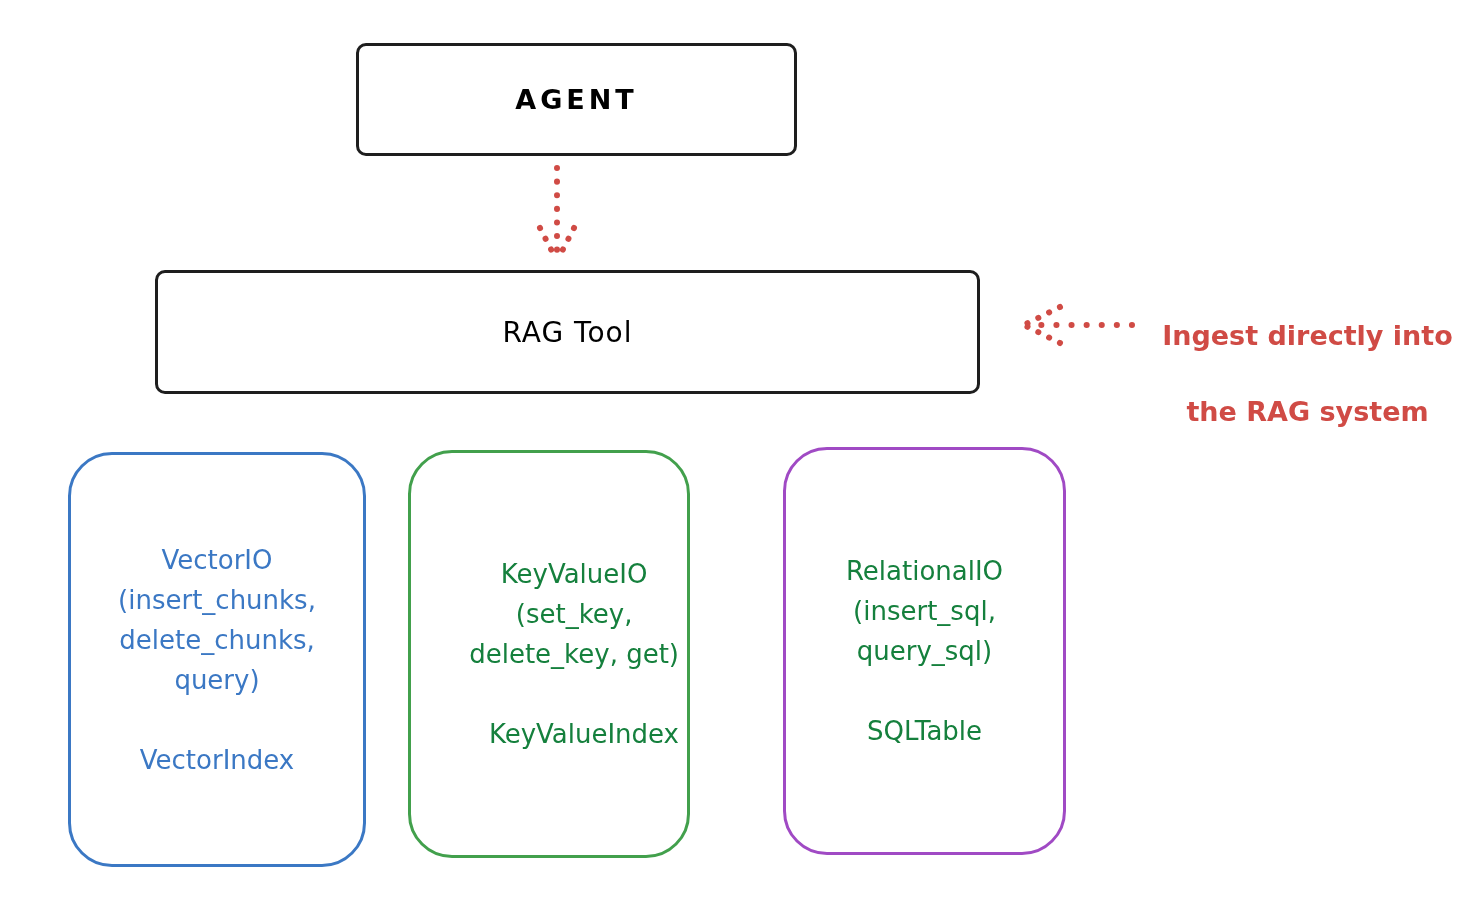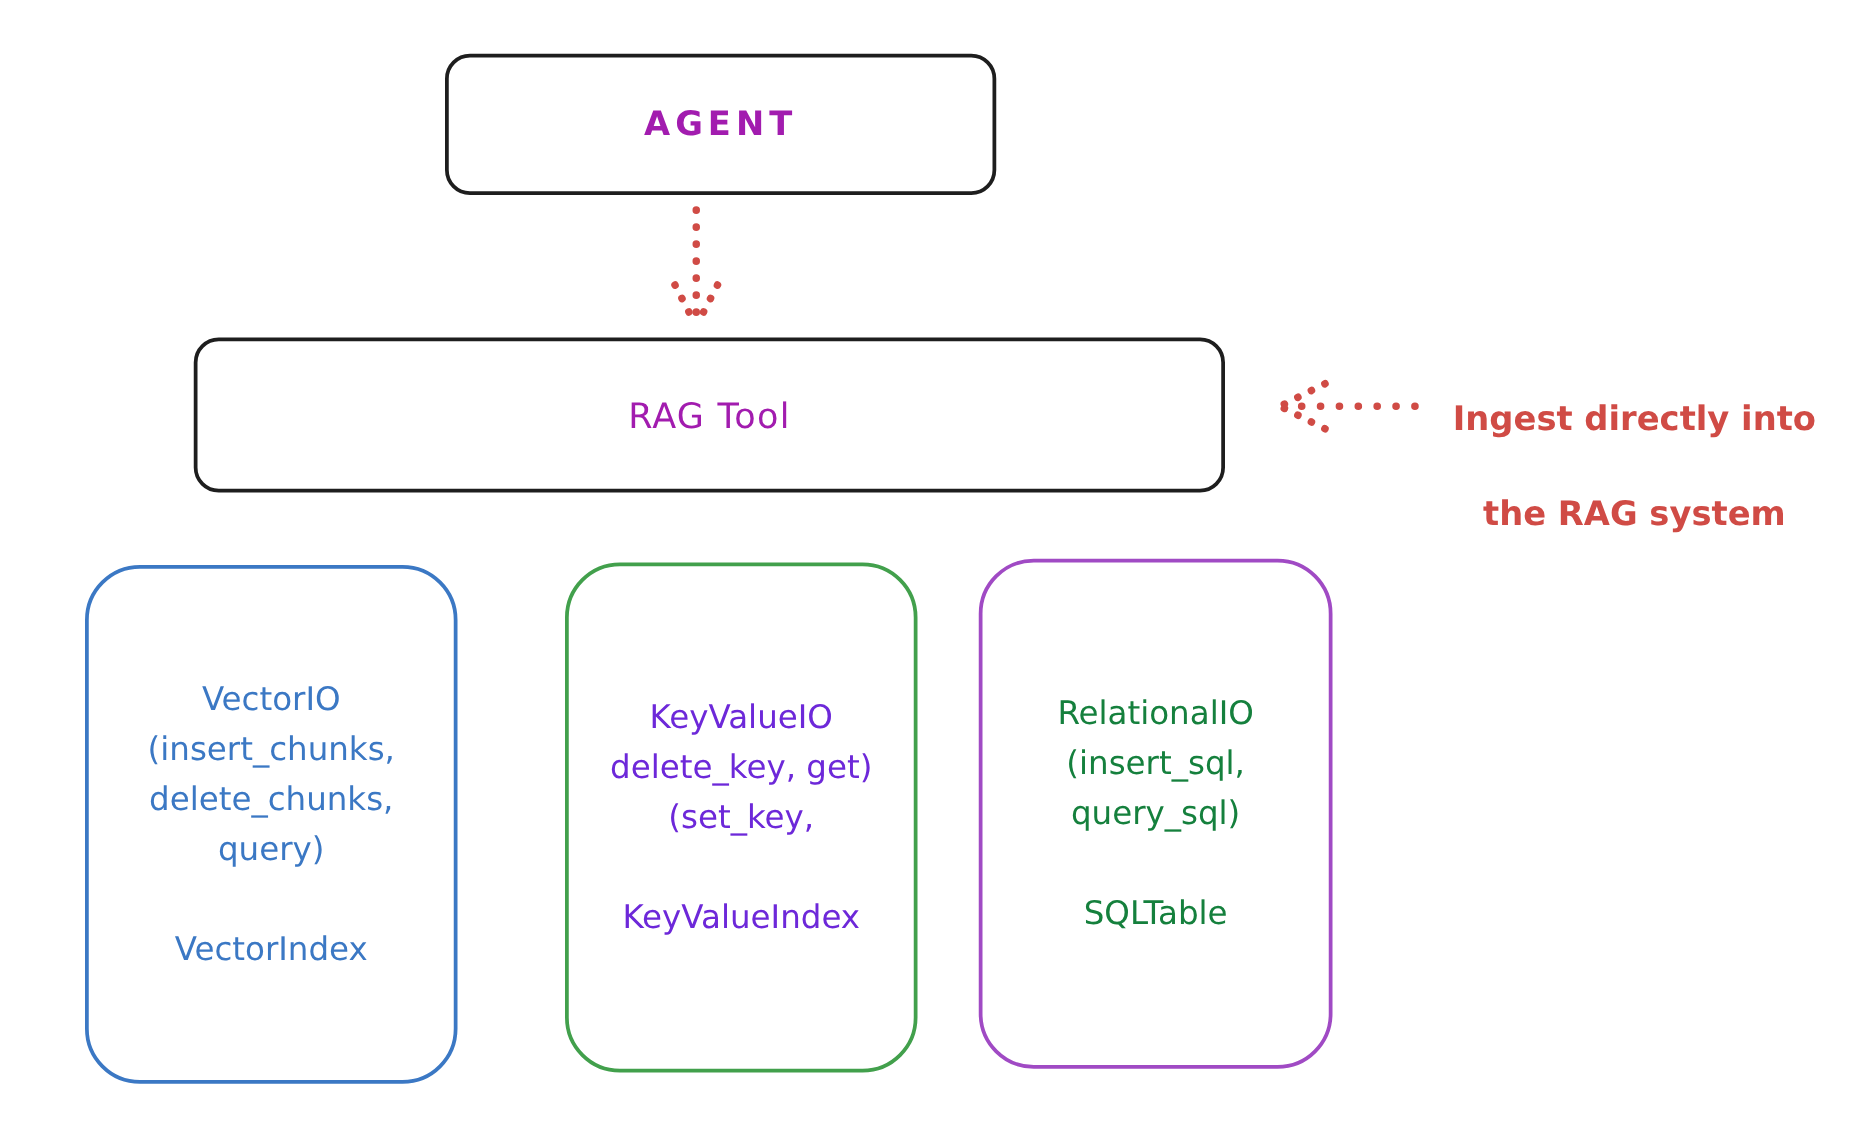--- a/index.html
+++ b/index.html
@@ -11,26 +11,26 @@
     width: 1484px;
     height: 910px;
     background: #ffffff;
     overflow: hidden;
   }
 
   
   .node {
     position: absolute;
     border: 3.5px solid #1e1e1e;
-    border-radius: 20px;
+    border-radius: 10px;
     background: #ffffff;
     display: flex;
     align-items: center;
     justify-content: center;
-    color: #a21caf;
+    color: #000000;
   }
   .node-agent {
     left: 356px; top: 43px;
     width: 441px; height: 113px;
     font-size: 27px;
     font-weight: bold;
     letter-spacing: 4px;
   }
   .node-rag {
     left: 155px; top: 270px;
@@ -77,24 +77,25 @@
   .provider .lines span { display: block; }
   .provider .index-label { margin-top: 40px; display: block; }
 
   .provider-vector {
     left: 68px; top: 452px;
     width: 298px; height: 415px;
     border-color: #3b78c4;
     color: #3b78c4;
   }
   .provider-keyvalue {
-    left: 452px; top: 450px;
+    left: 408px; top: 450px;
     width: 282px; height: 408px;
     border-color: #42a04c;
-    color: #6d28d9;
+    color: #15803d;
+    align-items: flex-end;
   }
   .provider-relational {
     left: 783px; top: 447px;
     width: 283px; height: 408px;
     border-color: #a04ac4;
     color: #15803d;
   }
 </style>
 </head>
 <body>
@@ -136,22 +137,22 @@
       <span>(insert_chunks,</span>
       <span>delete_chunks,</span>
       <span>query)</span>
     </div>
     <span class="index-label">VectorIndex</span>
   </div>
 
   <div class="provider provider-keyvalue">
     <div class="lines">
       <span>KeyValueIO</span>
+      <span>(set_key,</span>
       <span>delete_key, get)</span>
-      <span>(set_key,</span>
     </div>
     <span class="index-label">KeyValueIndex</span>
   </div>
 
   <div class="provider provider-relational">
     <div class="lines">
       <span>RelationalIO</span>
       <span>(insert_sql,</span>
       <span>query_sql)</span>
     </div>

